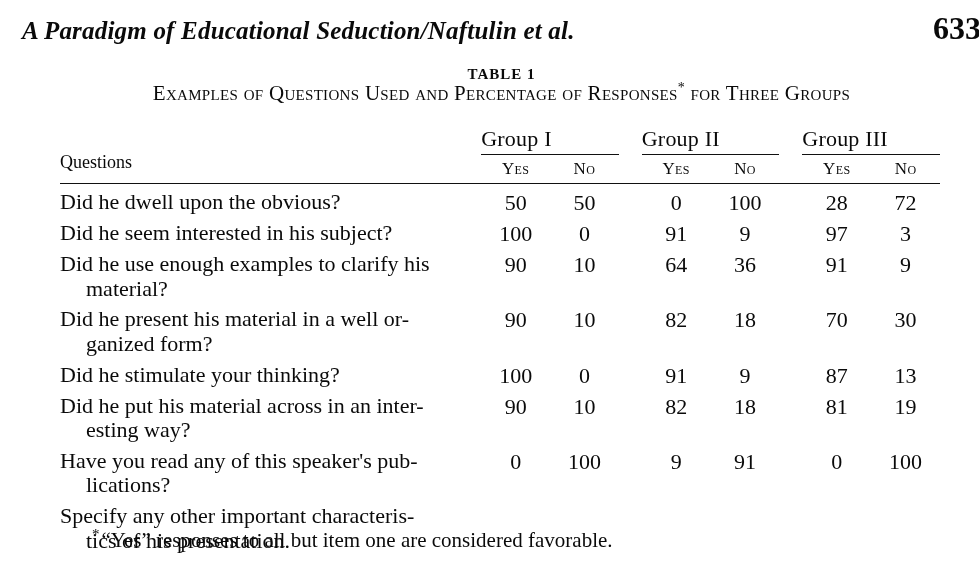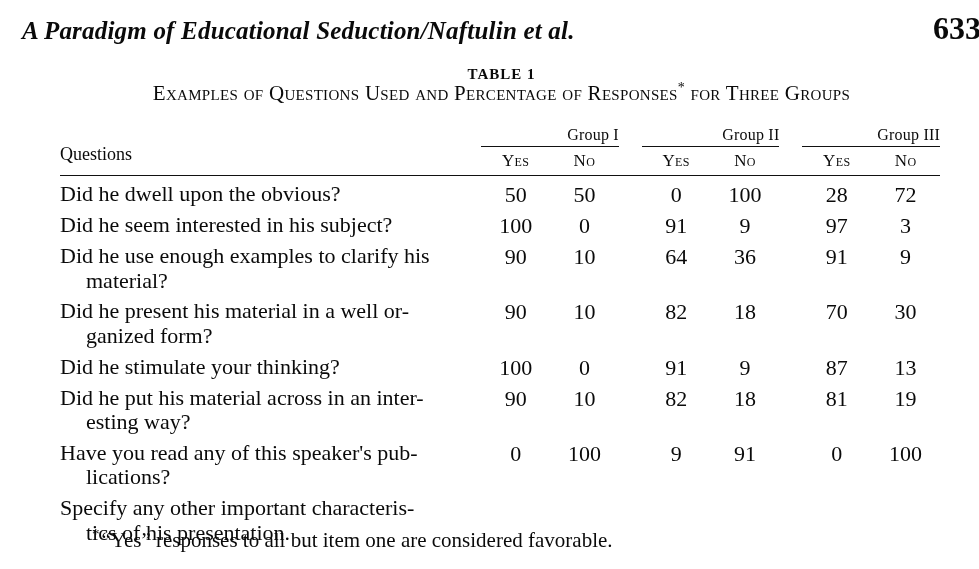--- a/index.html
+++ b/index.html
@@ -88,22 +88,22 @@
     vertical-align: top;
     font-weight: normal;
   }
 
   .col-q { width: 404px; }
   .col-num { width: 66px; }
   .col-gap { width: 22px; }
 
   
   .grp-head {
-    text-align: right;
-    font-size: 16px;
+    text-align: left;
+    font-size: 22px;
     font-weight: bold;
     padding-bottom: 2px !important;
     letter-spacing: 0.2px;
   }
   .grp-rule {
     height: 2px;
     padding: 0 !important;
   }
   .grp-rule > div {
     border-top: 1.6px solid #111;

